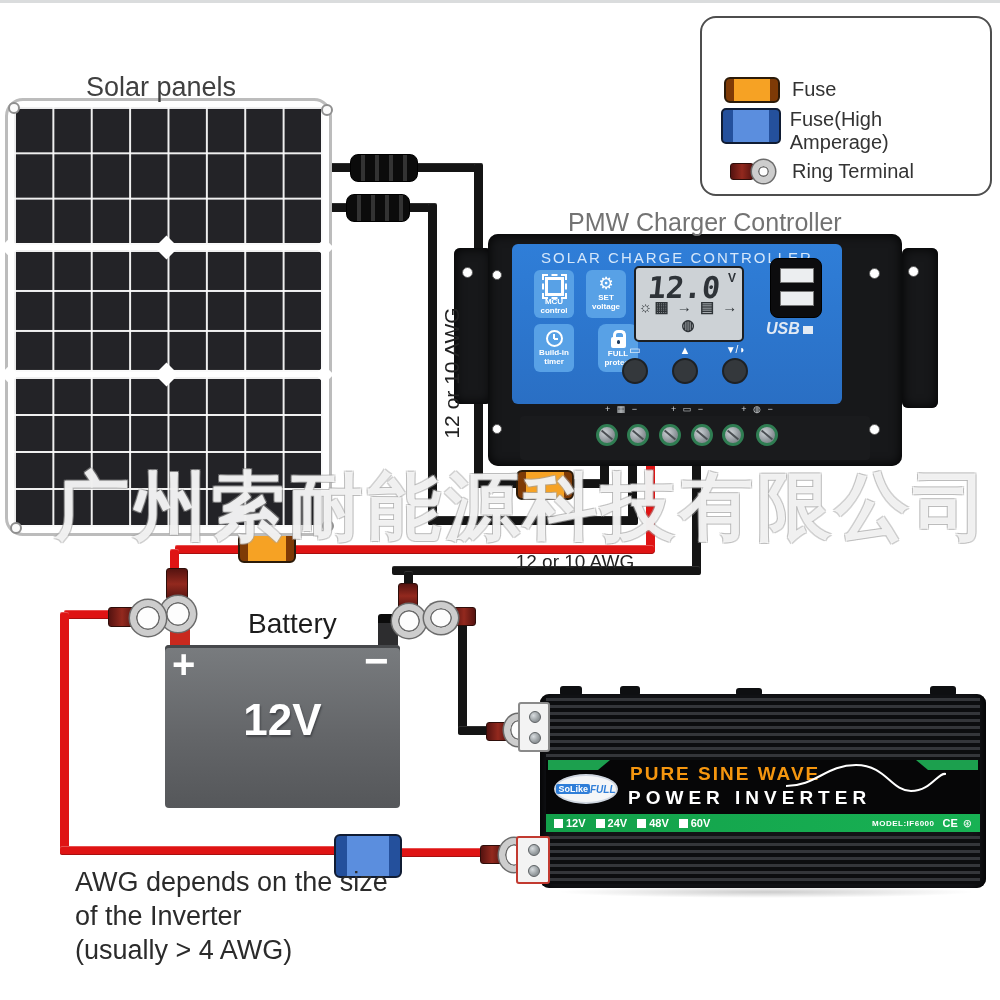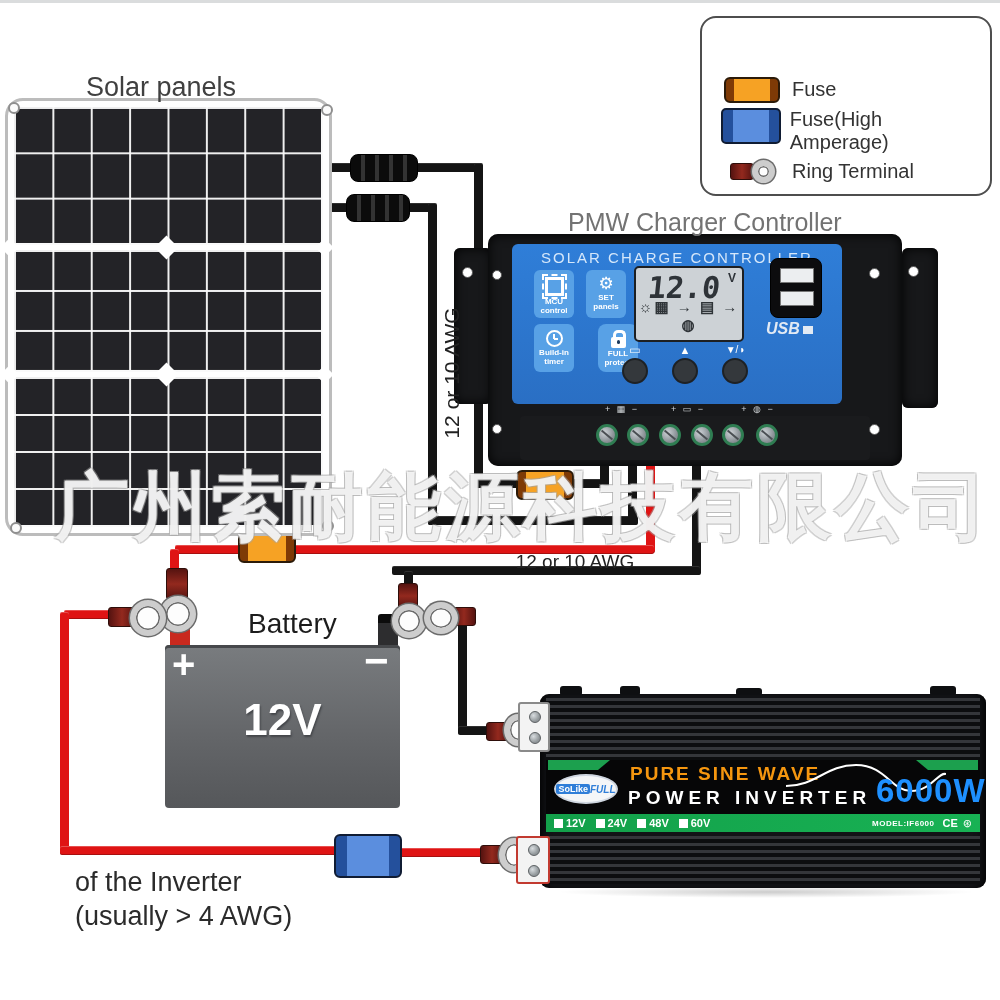--- a/index.html
+++ b/index.html
@@ -180,21 +180,21 @@
 
   <div class="abs" style="left:512px;top:244px;width:330px;height:160px;z-index:11;border-radius:6px;background:linear-gradient(180deg,#2f7ed8,#2a6fc4);"></div>
   <div class="txt" style="left:512px;top:249px;width:330px;text-align:center;font-size:15px;letter-spacing:2px;color:#d5e7fa;z-index:12;">SOLAR CHARGE CONTROLLER</div>
 
   <div class="tile" style="left:534px;top:270px;">
     <span class="icon-square"></span>
     <span class="tlabel">MCU control</span>
   </div>
   <div class="tile" style="left:586px;top:270px;">
     <span class="icon-gear">⚙</span>
-    <span class="tlabel">SET panels</span>
+    <span class="tlabel">SET voltage</span>
   </div>
   <div class="tile" style="left:534px;top:324px;">
     <span class="icon-clock"></span>
     <span class="tlabel">Build-in timer</span>
   </div>
   <div class="tile" style="left:598px;top:324px;border-radius:8px;">
     <span class="icon-lock"></span>
     <span class="tlabel">FULL protect</span>
   </div>
 
@@ -252,37 +252,37 @@
       <div style="position:absolute;right:2px;top:0;width:62px;height:10px;background:#1ca04e;clip-path:polygon(0 0,100% 0,100% 100%,12px 100%);"></div>
       <div style="position:absolute;left:8px;top:14px;width:64px;height:30px;border:2px solid #cfd6e0;border-radius:50%;background:#f4f6f8;box-sizing:border-box;display:flex;align-items:center;justify-content:center;">
         <span style="font-size:9px;font-weight:bold;color:#fff;background:#2f7ed8;border-radius:2px;padding:0 2px;">SoLike</span>
         <span style="font-size:10px;font-weight:bold;font-style:italic;color:#2f7ed8;">FULL</span>
       </div>
       <span style="position:absolute;left:84px;top:3px;font-size:19px;font-weight:900;letter-spacing:2px;color:#f5960f;">PURE SINE WAVE</span>
       <svg style="position:absolute;left:240px;top:0;" width="160" height="36" viewBox="0 0 160 36">
         <path d="M0 26 C 30 26, 40 5, 70 5 S 105 31, 125 31 S 152 12, 160 14" stroke="#fff" stroke-width="2" fill="none"></path>
       </svg>
       <span style="position:absolute;left:82px;top:27px;font-size:19px;font-weight:900;letter-spacing:5px;color:#fff;">POWER INVERTER</span>
-      <span style="position:absolute;left:330px;top:12px;font-size:33px;font-weight:900;letter-spacing:1px;color:#1e90ff;">6000W</span>
     </div>
 
     <div class="abs" style="left:6px;top:120px;width:434px;height:18px;background:linear-gradient(90deg,#13a04a,#18b254);display:flex;align-items:center;padding:0 8px;box-sizing:border-box;">
       <span style="font-size:11px;font-weight:bold;color:#fff;margin-right:10px;"><span class="chk"></span><span>12V</span></span>
       <span style="font-size:11px;font-weight:bold;color:#fff;margin-right:10px;"><span class="chk"></span><span>24V</span></span>
       <span style="font-size:11px;font-weight:bold;color:#fff;margin-right:10px;"><span class="chk"></span><span>48V</span></span>
       <span style="font-size:11px;font-weight:bold;color:#fff;"><span class="chk"></span><span>60V</span></span>
       <span style="margin-left:auto;font-size:8px;font-weight:bold;color:#fff;letter-spacing:.5px;">MODEL:IF6000</span>
       <span style="font-size:11px;font-weight:bold;color:#fff;margin-left:8px;">CE</span>
       <span style="font-size:11px;color:#fff;margin-left:5px;">⊛</span>
     </div>
     <div class="fins" style="left:6px;top:142px;width:434px;height:48px;"></div>
   </div>
   <div class="abs" style="left:556px;top:886px;width:420px;height:12px;background:radial-gradient(ellipse at center,rgba(0,0,0,.2),transparent 70%);z-index:4;"></div>
 
   <div class="txt" style="left:75px;top:866px;font-size:27px;line-height:1.25;color:#2b2b2b;">
+    <div>AWG depends on the size</div>
     <div>of the Inverter</div>
     <div>(usually &gt; 4 AWG)</div>
   </div>
 
   <div class="txt" style="left:55px;top:458px;width:930px;font-size:74px;font-weight:bold;letter-spacing:4px;white-space:nowrap;z-index:45;
               color:rgba(255,255,255,.82);
               text-shadow:1px 1px 0 rgba(165,165,165,.5),-1px -1px 0 rgba(165,165,165,.5),1px -1px 0 rgba(165,165,165,.5),-1px 1px 0 rgba(165,165,165,.5);">广州索耐能源科技有限公司</div>
 </div>
 
 </body></html>

